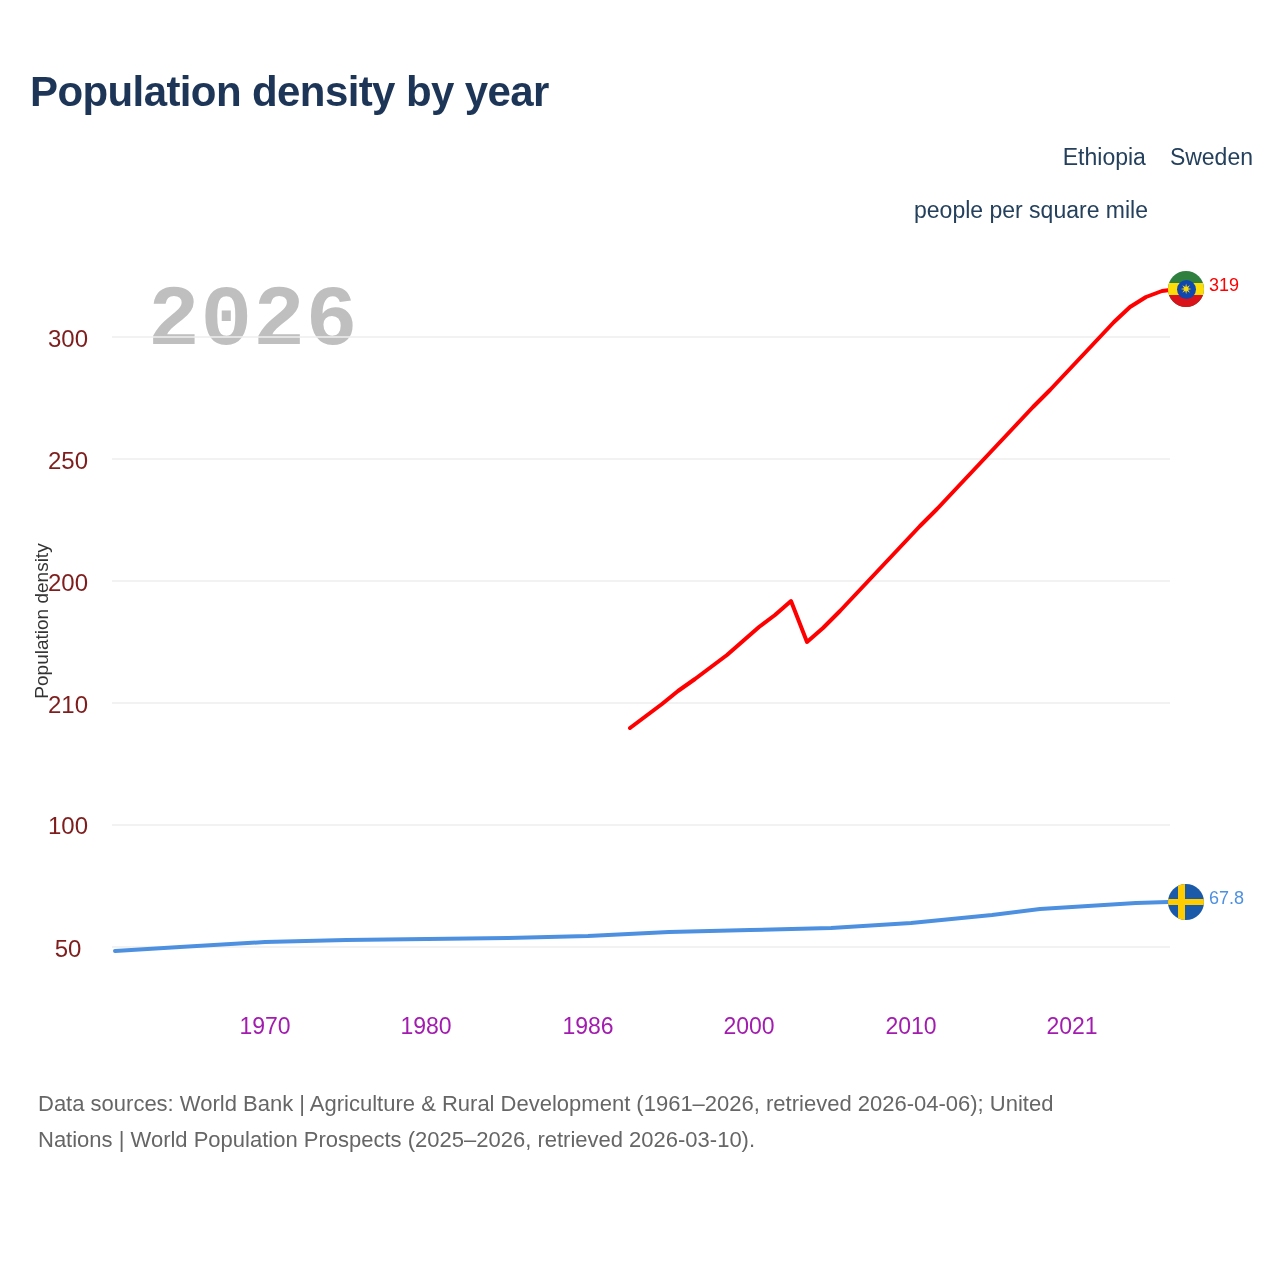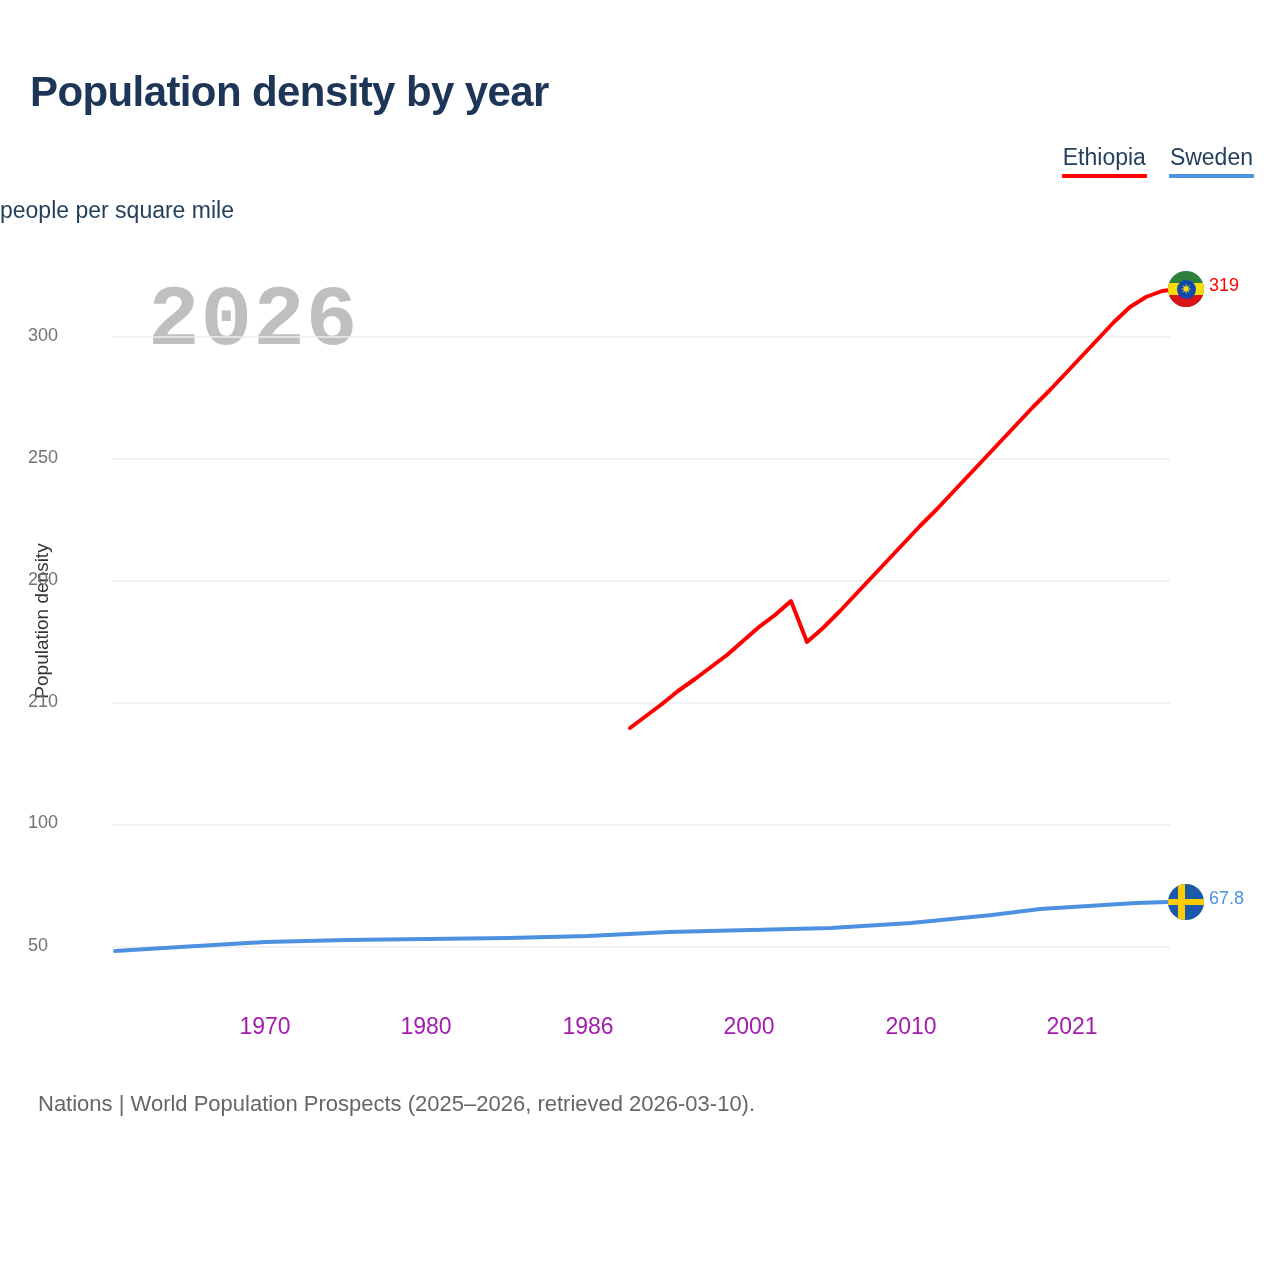--- a/index.html
+++ b/index.html
@@ -33,41 +33,41 @@
   #legend {
     position: absolute;
     right: 26px;
     top: 144px;
     display: flex;
     gap: 22px;
     align-items: flex-start;
   }
   .legend-item {
     display: flex;
-    flex-direction: column;
+    flex-direction: row;
     align-items: stretch;
   }
   .legend-label {
     font-size: 23px;
     color: #24405c;
     line-height: 1.15;
     padding: 0 1px;
     white-space: nowrap;
   }
   .legend-rule {
     height: 4px;
     margin-top: 4px;
     border-radius: 1px;
   }
   #subtitle {
     position: absolute;
     left: 0;
     right: 0;
     top: 197px;
-    text-align: left;
+    text-align: right;
     font-size: 23px;
     color: #24405c;
     padding-right: 132px;
   }
   #watermark-year {
     position: absolute;
     left: 148px;
     top: 278px;
     font-size: 86px;
     font-weight: bold;
@@ -78,23 +78,23 @@
   }
   #plot {
     position: absolute;
     left: 0;
     top: 0;
     width: 1280px;
     height: 1280px;
   }
   .ytick-label {
     position: absolute;
-    font-size: 18px;
-    color: #737373;
-    text-align: left;
+    font-size: 24px;
+    color: #7f1d1d;
+    text-align: center;
     width: 80px;
   }
   .xtick-label {
     position: absolute;
     font-size: 23px;
     color: #a21caf;
     text-align: center;
     width: 100px;
     top: 1013px;
   }
@@ -222,16 +222,17 @@
   </div>
   <div class="endpoint-value" style="left:1209px; top:275px; color:#ff0000;">319</div>
 
   <div class="flag flag-swe" style="left:1168px; top:884px;">
     <div class="cross-h"></div>
     <div class="cross-v"></div>
   </div>
   <div class="endpoint-value" style="left:1209px; top:888px; color:#4d90e0;">67.8</div>
 
   <div id="footer">
+    <div>Data sources: World Bank | Agriculture &amp; Rural Development (1961–2026, retrieved 2026-04-06); United</div>
     <div>Nations | World Population Prospects (2025–2026, retrieved 2026-03-10).</div>
   </div>
 
 </div>
 
 </body></html>

